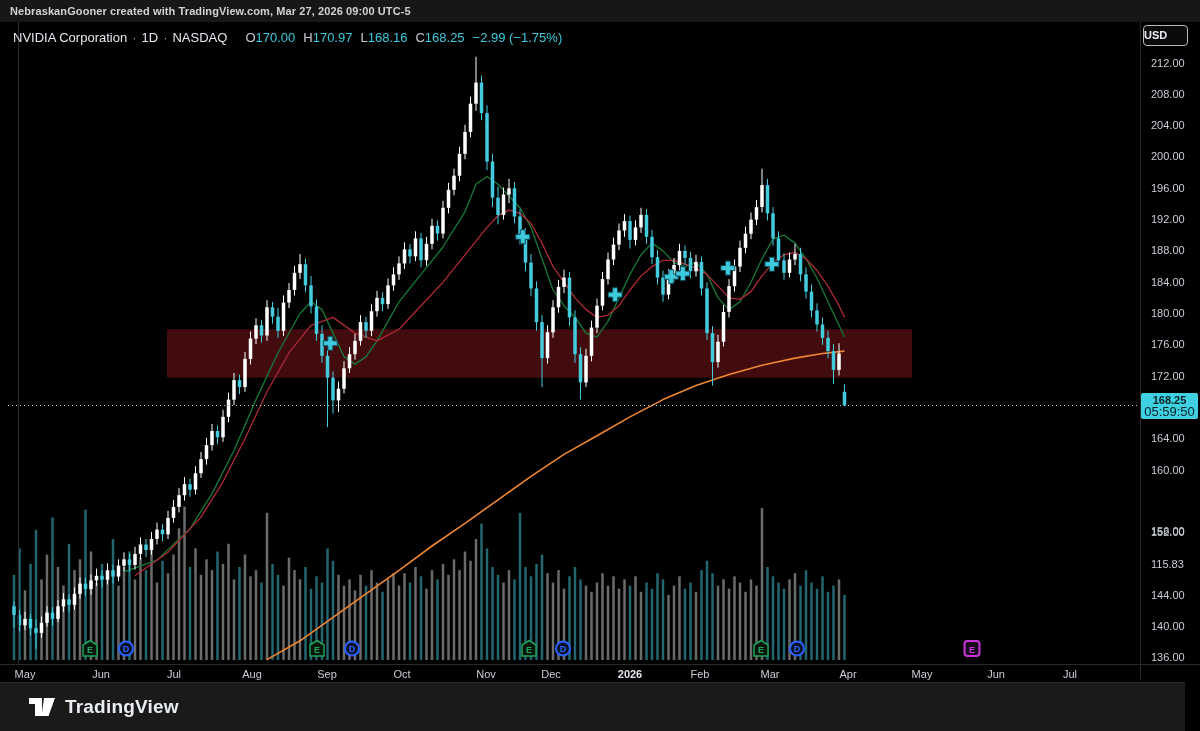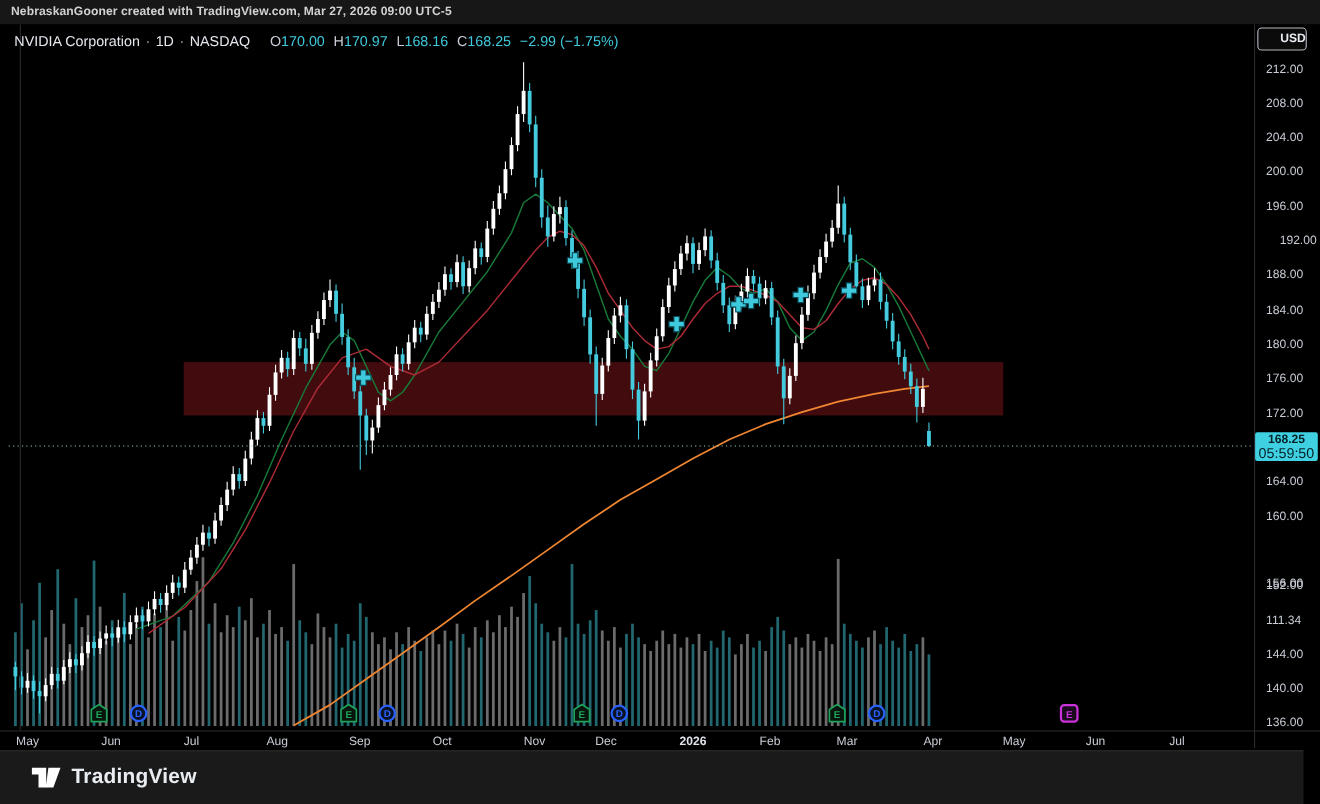--- a/index.html
+++ b/index.html
@@ -10,21 +10,21 @@
   .topbar { position:absolute; left:0; top:0; width:1200px; height:22px; background:#171717; color:#d2d2d2;
             font-size:11px; font-weight:600; line-height:22px; padding-left:10px; letter-spacing:.1px; z-index:5; }
   .legend { position:absolute; left:13px; top:30px; font-size:13px; color:#e4e7ee; z-index:6; white-space:nowrap; }
   .legend .sep { color:#9b9fa8; margin:0 5px; }
   .legend .ohlc { margin-left:10px; }
   .legend .lk { color:#c8ccd6; margin-left:8px; }
   .legend .lv { color:#3fc9dc; }
   .legend .chg { color:#3fc9dc; margin-left:8px; }
   .usd-btn { position:absolute; left:1143px; top:25px; width:45px; height:21px; border:1.5px solid #b7bac2;
              border-radius:4px; color:#e9ecf1; background:#0b0b0b; font-size:11px; font-weight:bold;
-             text-align:right; line-height:18px; z-index:6; }
+             text-align:left; line-height:18px; z-index:6; }
   #price-ticks { position:absolute; left:0; top:0; width:1200px; height:731px; z-index:4; pointer-events:none; }
   .ptick { position:absolute; left:1151px; width:46px; font-size:11px; color:#c9cdd6; }
   #time-ticks { position:absolute; left:0; top:0; width:1200px; height:731px; z-index:4; }
   .ttick { position:absolute; top:668px; transform:translateX(-50%); font-size:11px; color:#c9cdd6; }
   .ttick.year { font-weight:bold; color:#dfe3ea; }
   .price-label { position:absolute; left:1141px; width:57px; height:26px; background:#3fd0e2; color:#052126;
                  border-radius:2px; text-align:center; z-index:7; padding-top:2px; }
   .price-label .pl-price { font-size:11px; line-height:11px; font-weight:600; }
   .price-label .pl-count { font-size:13px; line-height:11px; }
   .footer { position:absolute; left:0; top:682px; width:1185px; height:49px; background:#1a1a1a;
@@ -556,31 +556,31 @@
   </div>
 
   <div class="usd-btn">USD</div>
 
   <div id="price-ticks">
       <div class="ptick" style="top: 56.5px;">212.00</div>
       <div class="ptick" style="top: 87.8156px;">208.00</div>
       <div class="ptick" style="top: 119.131px;">204.00</div>
       <div class="ptick" style="top: 150.447px;">200.00</div>
       <div class="ptick" style="top: 181.762px;">196.00</div>
-      <div class="ptick" style="top: 213.078px; text-align: right;">192.00</div>
+      <div class="ptick" style="top: 213.078px;">192.00</div>
       <div class="ptick" style="top: 244.394px;">188.00</div>
       <div class="ptick" style="top: 275.709px;">184.00</div>
       <div class="ptick" style="top: 307.025px;">180.00</div>
       <div class="ptick" style="top: 338.34px;">176.00</div>
       <div class="ptick" style="top: 369.656px;">172.00</div>
       <div class="ptick" style="top: 432.287px;">164.00</div>
       <div class="ptick" style="top: 463.603px;">160.00</div>
       <div class="ptick" style="top: 494.918px; margin-top: 30px;">156.00</div>
       <div class="ptick" style="top: 526.234px;">152.00</div>
-      <div class="ptick" style="top: 557.55px;">111.34</div>
+      <div class="ptick" style="top: 557.55px;">115.83</div>
       <div class="ptick" style="top: 588.865px;">144.00</div>
       <div class="ptick" style="top: 620.181px;">140.00</div>
       <div class="ptick" style="top: 651.496px;">136.00</div>
     </div>
 
   <div class="price-label" id="price-label" style="top: 392.514px;">
     <div class="pl-price">168.25</div>
     <div class="pl-count">05:59:50</div>
   </div>
 

